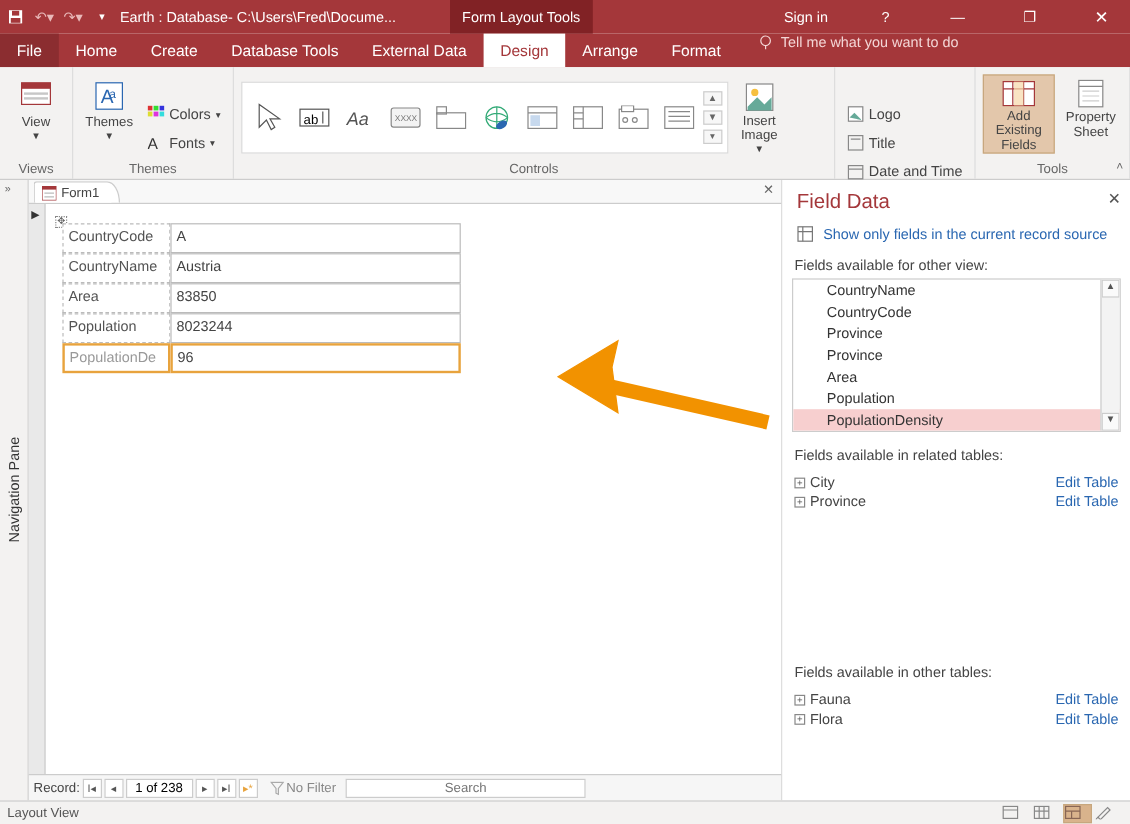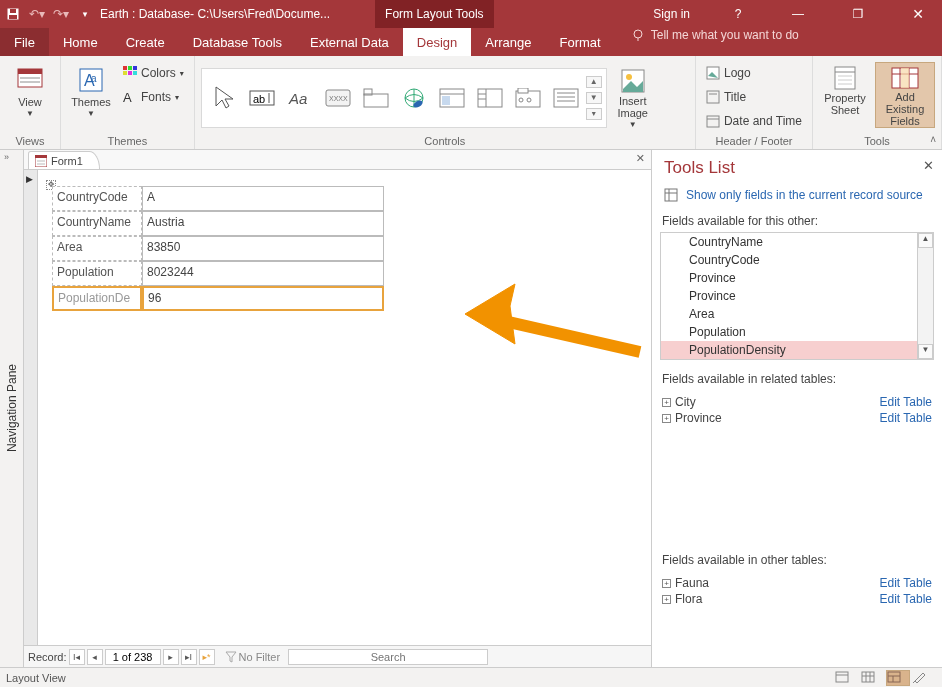--- a/index.html
+++ b/index.html
@@ -23,21 +23,21 @@
   .menubar .tell { display:flex; align-items:flex-start; gap:6px; padding-left:16px; color:#f4d6d6; font-size:12px; }
 
   
   .ribbon { height: 94px; background:#f3f2f1; border-bottom:1px solid #ccc; display:flex; position:relative; }
   .ribbon-group { border-right:1px solid #ddd; display:flex; flex-direction:column; padding:2px 6px 0 6px; }
   .ribbon-group .group-body { flex:1; display:flex; align-items:flex-start; gap:4px; padding-top:4px;}
   .ribbon-group .group-label { text-align:center; font-size:11px; color:#666; padding:2px 0; }
   .big-btn { display:flex; flex-direction:column; align-items:center; justify-content:flex-start; width:48px; padding-top:4px; font-size:11px; text-align:center; line-height:1.1; gap:2px; }
   .big-btn.selected { background:#e3c7ab; border:1px solid #c7a77e; }
   .big-btn .ic { width:28px; height:28px; }
-  .mini-row { display:flex; flex-direction:column; gap:2px; font-size:12px; }
+  .mini-row { display:flex; flex-direction:column; gap:2px; font-size:12px;margin-top:22px; }
   .mini-row .mini { display:flex; align-items:center; gap:4px; height:22px; padding:0 4px;}
   .controls-strip { display:flex; align-items:center; gap:2px; background:#fff; border:1px solid #d9d9d9; padding:4px; height:60px; }
   .controls-strip .cicon { width:36px; height:44px; display:flex; align-items:center; justify-content:center; border:1px solid transparent; }
   .ctrl-scroll { width:16px; display:flex; flex-direction:column; justify-content:space-between; height:44px; }
   .ctrl-scroll div { height:12px; font-size:8px; text-align:center; color:#666; border:1px solid #ccc; background:#f7f7f7; }
   .ribbon-collapse { position:absolute; right:6px; bottom:4px; font-size:10px; color:#666; }
 
   
   .workarea { position:absolute; top:150px; left:0; right:0; bottom:20px; display:flex; }
   .navpane { width:24px; background:#f3f2f1; border-right:1px solid #ccc; display:flex; align-items:center; justify-content:center; }
@@ -306,39 +306,39 @@
             </svg>
             <span>Date and Time</span>
           </div>
       </div>
     </div>
     <div class="group-label">Header / Footer</div>
   </div>
 
   <div class="ribbon-group">
     <div class="group-body">
+      <div class="big-btn selected" style="width:60px;">
+        <svg class="ic" style="width:28px;height:22px;">
+            <rect x="1" y="1" width="26" height="20" fill="#fff" stroke="#a4373a"></rect>
+            <line x1="1" y1="7" x2="27" y2="7" stroke="#a4373a"></line>
+            <line x1="9" y1="1" x2="9" y2="21" stroke="#a4373a"></line>
+            <line x1="18" y1="1" x2="18" y2="21" stroke="#a4373a"></line>
+            <rect x="10" y="1" width="8" height="20" fill="#f7d9aa" opacity="0.7"></rect>
+          </svg>
+        <span>Add Existing Fields</span>
+      </div>
       <div class="big-btn" style="width:52px;">
         <svg class="ic" style="width:24px;height:24px;">
             <rect x="2" y="1" width="20" height="22" fill="#fff" stroke="#888"></rect>
             <line x1="2" y1="6" x2="22" y2="6" stroke="#888"></line>
             <line x1="5" y1="10" x2="19" y2="10" stroke="#ccc"></line>
             <line x1="5" y1="14" x2="19" y2="14" stroke="#ccc"></line>
             <line x1="5" y1="18" x2="19" y2="18" stroke="#ccc"></line>
           </svg>
         <span>Property Sheet</span>
-      </div>
-      <div class="big-btn selected" style="width:60px;">
-        <svg class="ic" style="width:28px;height:22px;">
-            <rect x="1" y="1" width="26" height="20" fill="#fff" stroke="#a4373a"></rect>
-            <line x1="1" y1="7" x2="27" y2="7" stroke="#a4373a"></line>
-            <line x1="9" y1="1" x2="9" y2="21" stroke="#a4373a"></line>
-            <line x1="18" y1="1" x2="18" y2="21" stroke="#a4373a"></line>
-            <rect x="10" y="1" width="8" height="20" fill="#f7d9aa" opacity="0.7"></rect>
-          </svg>
-        <span>Add Existing Fields</span>
       </div>
     </div>
     <div class="group-label">Tools</div>
   </div>
   <div class="ribbon-collapse">˄</div>
 </div>
 
 <div class="workarea">
 
   <div class="navpane">
@@ -401,31 +401,31 @@
           <svg width="12" height="12">
             <path d="M1 1 H11 L7 6 V11 L5 10 V6 Z" fill="none" stroke="#aaa"></path>
           </svg>
           <span>No Filter</span>
         </span>
       <input class="search" placeholder="Search" style="">
     </div>
   </div>
 
   <div class="fieldlist">
-    <div class="fl-header">Tools List</div>
+    <div class="fl-header">Field Data</div>
     <span class="fl-close">✕</span>
     <div class="fl-link">
       <svg width="14" height="14">
           <rect x="1" y="1" width="12" height="12" fill="none" stroke="#777"></rect>
           <line x1="1" y1="5" x2="13" y2="5" stroke="#777"></line>
           <line x1="5" y1="1" x2="5" y2="13" stroke="#777"></line>
         </svg>
       <span>Show only fields in the current record source</span>
     </div>
-    <div class="fl-section-title">Fields available for this other:</div>
+    <div class="fl-section-title">Fields available for other view:</div>
     <div class="fl-list">
       <div class="item">CountryName</div>
       <div class="item">CountryCode</div>
       <div class="item">Province</div>
       <div class="item">Province</div>
       <div class="item">Area</div>
       <div class="item">Population</div>
       <div class="item sel">PopulationDensity</div>
       <div class="sb">
           <div>▲</div>

